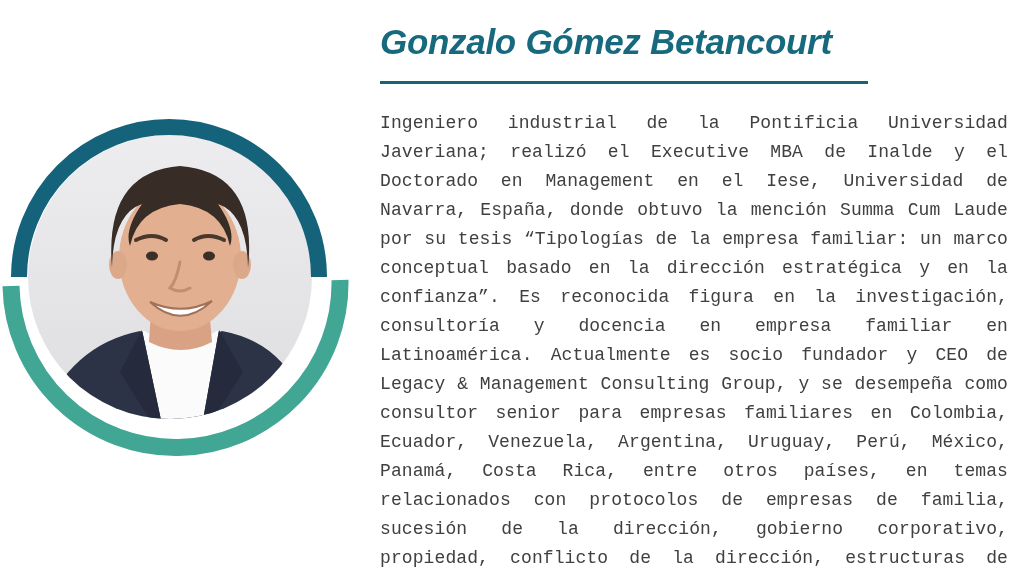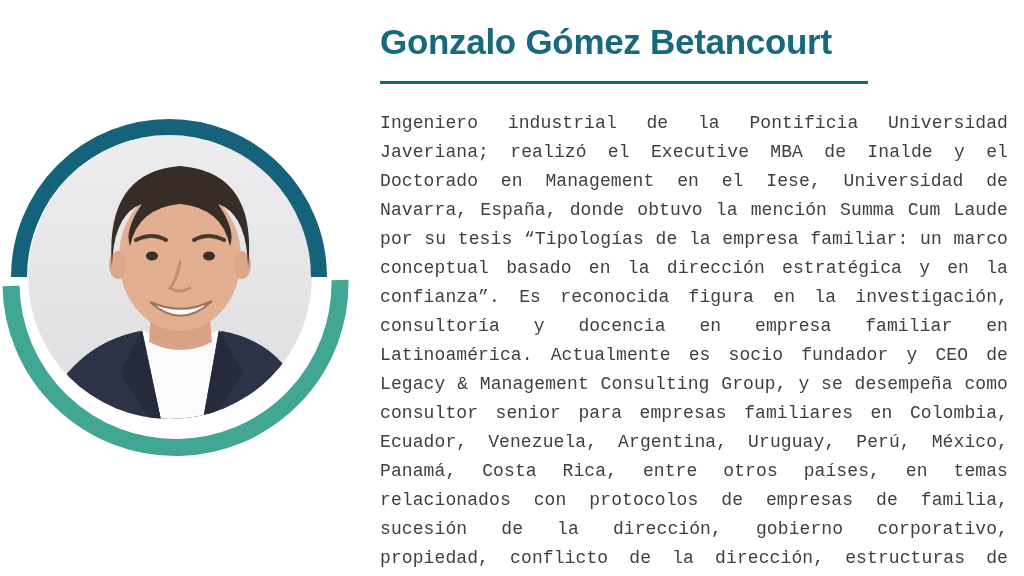--- a/index.html
+++ b/index.html
@@ -15,20 +15,21 @@
   }
   .content{
     position:absolute;left:380px;top:0;width:628px;
   }
   .profile-name{
     margin:0;
     position:absolute;left:0;top:22px;width:628px;
     font-size:35px;font-weight:bold;letter-spacing:-0.3px;
     color:#17697e;
     font-family:"Liberation Sans", sans-serif;
+    font-style:italic;
   }
   .rule{
     position:absolute;left:0;top:81px;width:488px;height:3px;
     background:#156578;
   }
   .profile-bio{
     margin:0;
     position:absolute;left:0;top:109px;width:628px;
     font-size:18px;line-height:29px;
     color:#404040;

